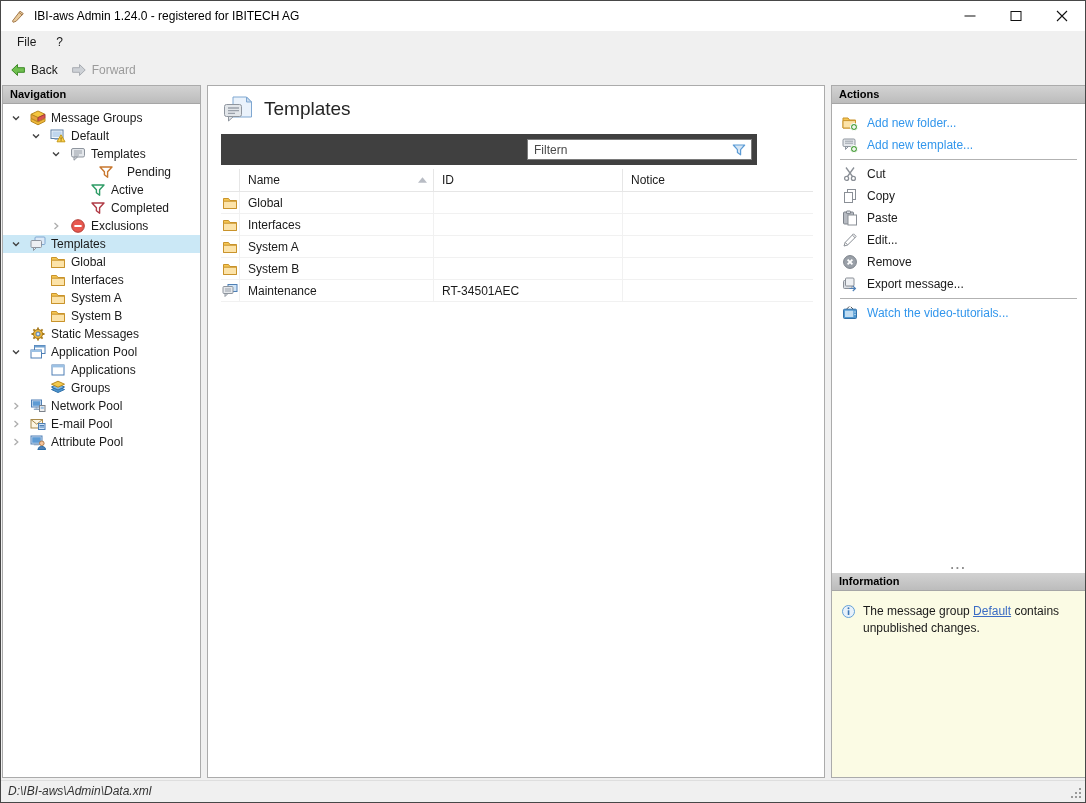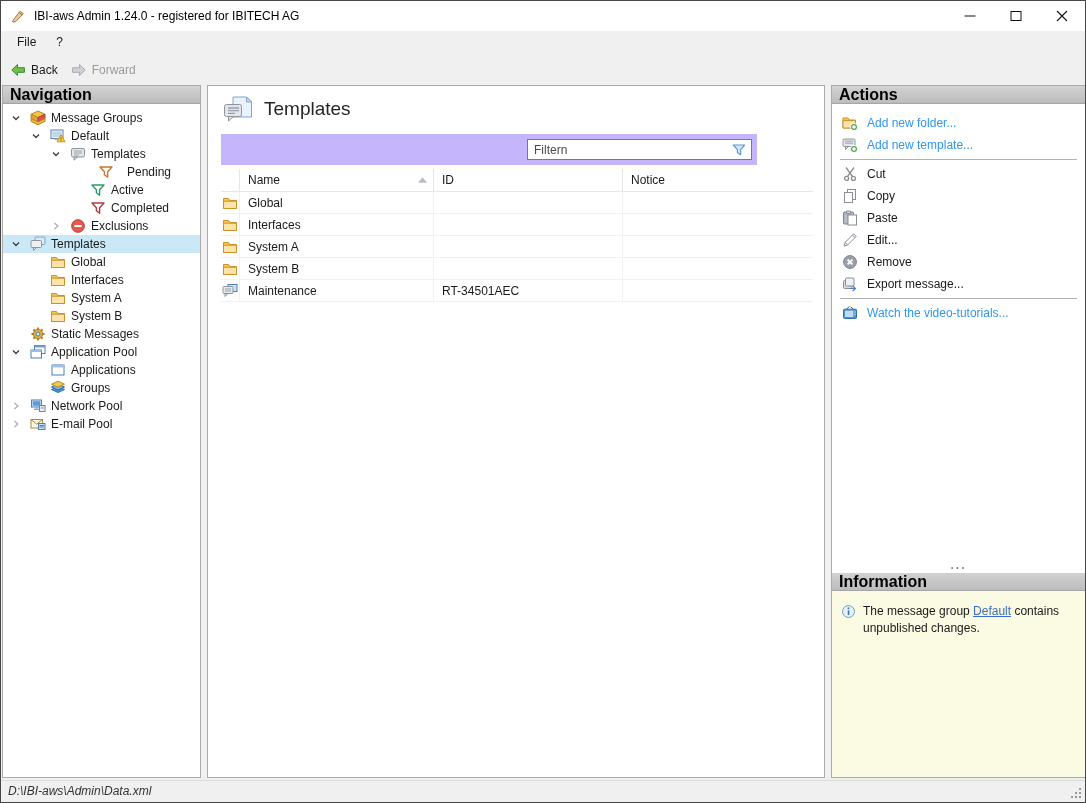--- a/index.html
+++ b/index.html
@@ -19,37 +19,37 @@
   .winbtn{width:46px;height:30px;display:flex;align-items:center;justify-content:center;}
   
   .menubar{position:absolute;left:0;top:30px;right:0;height:24px;background:#F0F0F0;padding-left:6px;}
   .menuitem{display:inline-block;padding:4px 10px;font-size:12px;color:#1a1a1a;}
   
   .toolbar{position:absolute;left:0;top:54px;right:0;height:27px;background:#F0F0F0;display:flex;align-items:flex-end;padding-left:5px;}
   .tbtn{display:flex;align-items:center;gap:5px;padding:0 9px 0 4px;height:24px;}
   .tbtn .ticon{width:16px;height:16px;}
   .tbtn.disabled .tlabel{color:#9B9B9B;}
   
-  .panel-header{height:18px;line-height:17px;background:linear-gradient(#D2D2D2,#BCBCBC);border-bottom:1px solid #A6A6A6;font-weight:bold;font-size:16px;padding-left:7px;color:#000;}
+  .panel-header{height:18px;line-height:17px;background:linear-gradient(#D2D2D2,#BCBCBC);border-bottom:1px solid #A6A6A6;font-weight:bold;font-size:11px;padding-left:7px;color:#000;}
   
   .navpanel{position:absolute;left:1px;top:84px;width:199px;height:693px;background:#FFF;border:1px solid #ABABAB;}
   .tree{padding-top:5px;}
   .tree-row{height:18px;display:flex;align-items:center;white-space:nowrap;}
   .tree-row.selected{background:var(--selection);}
   .tw{width:19px;display:inline-flex;align-items:center;flex:none;}
   .tw svg{width:10px;height:10px;}
   .ti{width:16px;height:16px;flex:none;}
   .ti svg,.ai svg{width:16px;height:16px;}
   .tl{margin-left:5px;}
   
   .maincard{position:absolute;left:206px;top:84px;width:618px;height:693px;background:#FFF;border:1px solid #ABABAB;}
   .main-title-icon{position:absolute;left:14px;top:9px;width:32px;height:32px;}
   .main-title-icon svg{width:32px;height:32px;}
   .main-title{position:absolute;left:56px;top:12px;font-size:19px;color:#262626;}
-  .filter-band{position:absolute;left:13px;top:48px;width:536px;height:31px;background:#c4b5fd;}
+  .filter-band{position:absolute;left:13px;top:48px;width:536px;height:31px;background:#404040;}
   .filter-input{position:absolute;right:5px;top:5px;width:225px;height:21px;border:1px solid #7A7A7A;background:#FFF;font-family:inherit;font-size:12px;padding:0 26px 0 6px;color:#333;}
   .filter-input::placeholder{color:#4a4a4a;opacity:1;}
   .filter-funnel{position:absolute;right:10px;top:8px;width:16px;height:16px;}
   .filter-funnel svg{width:16px;height:16px;}
   
   .table{position:absolute;left:13px;top:83px;width:592px;}
   .thead{display:flex;height:23px;border-bottom:1px solid #E6E6E6;justify-content:center;}
   .th{display:flex;align-items:center;padding-left:8px;border-right:1px solid #E6E6E6;color:#1a1a1a;}
   .th.c1{justify-content:space-between;padding-right:6px;}
   .trow{display:flex;height:22px;border-bottom:1px solid #F1F1F1;}
@@ -360,20 +360,37 @@
           </span>
           <span class="ti">
             <svg viewBox="0 0 16 16">
               <rect x="1" y="3.5" width="11.5" height="8.5" fill="#FDF6E3" stroke="#A88A4C"></rect>
               <path d="M1 3.5 L6.75 8.2 12.5 3.5" fill="none" stroke="#A88A4C"></path>
               <rect x="8.5" y="7.5" width="6.5" height="6" fill="#CFE4F7" stroke="#4E7FB5"></rect>
               <path d="M9.5 9.5h4.5 M9.5 11h4.5" stroke="#4E7FB5" fill="none"></path>
             </svg>
           </span>
           <span class="tl">E-mail Pool</span>
+        </div>
+        <div class="tree-row" style="padding-left: 8px;">
+          <span class="tw">
+            <svg viewBox="0 0 10 10">
+              <path d="M3.5 2 L6.8 5 L3.5 8" fill="none" stroke="#ADADAD" stroke-width="1.3"></path>
+            </svg>
+          </span>
+          <span class="ti">
+            <svg viewBox="0 0 16 16">
+              <rect x="1" y="2" width="11" height="8" fill="#DCE9F7" stroke="#4E7FB5"></rect>
+              <rect x="2.2" y="3.2" width="8.6" height="5.6" fill="#5E9BD4"></rect>
+              <rect x="3.8" y="10" width="5.4" height="1.3" fill="#8FA8C4"></rect>
+              <circle cx="11.8" cy="9.3" r="2.3" fill="#F6C39A" stroke="#B07E4F"></circle>
+              <path d="M7.8 15.5 a4.1 4.1 0 0 1 8 0z" fill="#4E7FB5" stroke="#2F6FA8"></path>
+            </svg>
+          </span>
+          <span class="tl">Attribute Pool</span>
         </div>
       </div>
   </div>
 
   <div class="maincard">
     <span class="main-title-icon">
         <svg viewBox="0 0 32 32">
           <path d="M11 2 h13.5 l5 5 v15 H11z" fill="#EAF2FB" stroke="#7FA7D1"></path>
           <path d="M24.5 2 l5 5 h-5z" fill="#C9DCF0" stroke="#7FA7D1"></path>
           <rect x="2.5" y="9.5" width="17" height="12" rx="2" fill="#E2E6EA" stroke="#8E959E"></rect>

